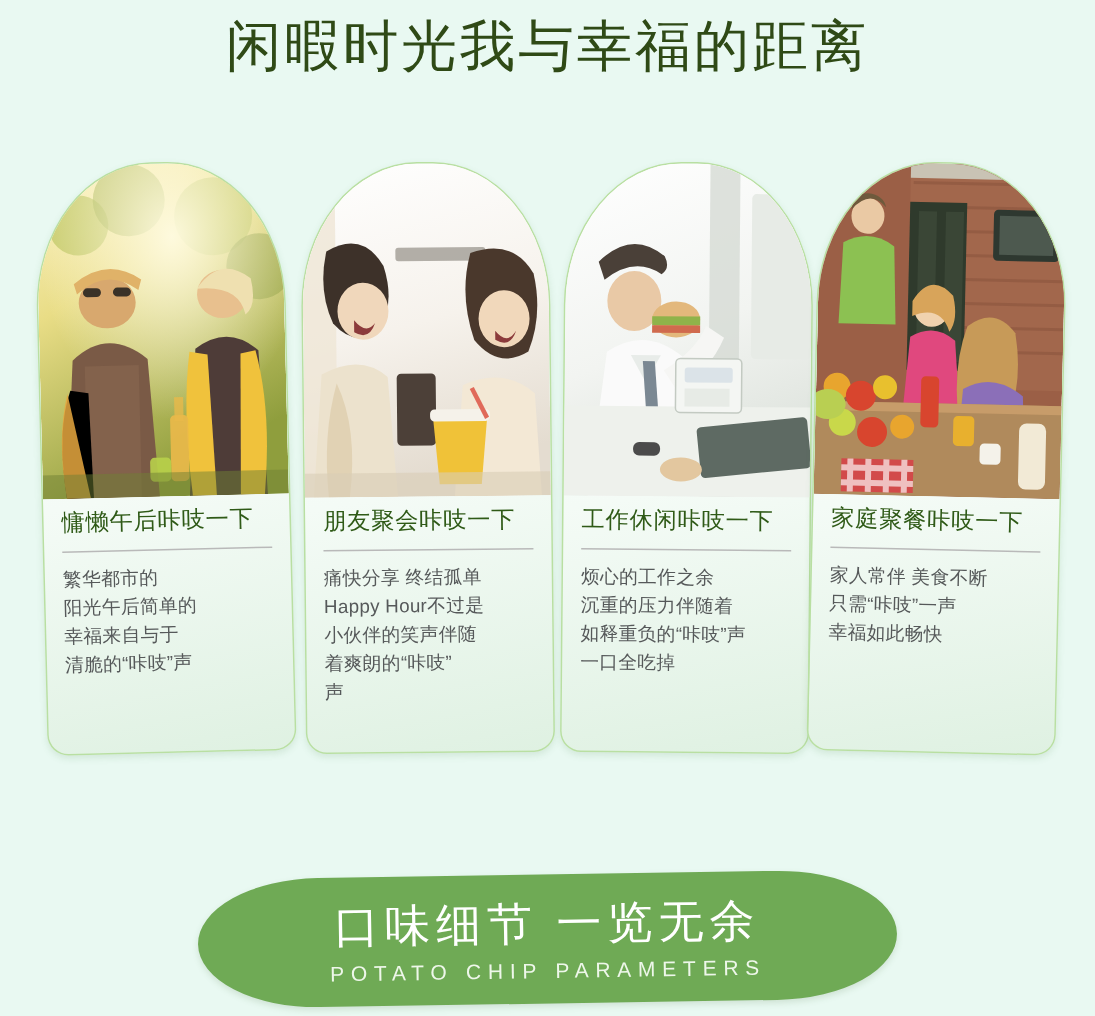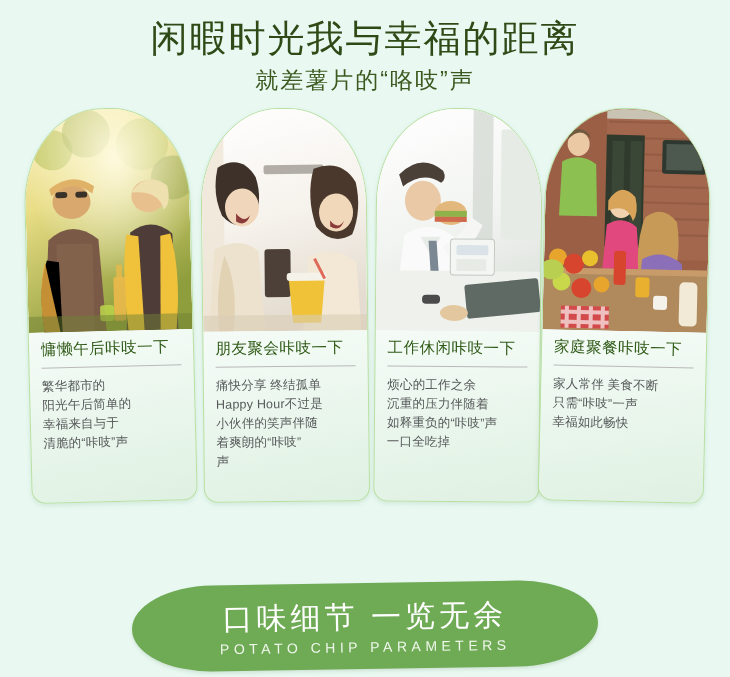--- a/index.html
+++ b/index.html
@@ -11,21 +11,21 @@
     height: 677px;
     background: #e9f9f2;
     font-family: "Liberation Sans", "DejaVu Sans", sans-serif;
     overflow: hidden;
     position: relative;
   }
 
   
   .header {
     text-align: center;
-    padding-top: 16px;
+    padding-top: 8px;
   }
   .title-main {
     font-size: 37px;
     line-height: 46px;
     color: #2f4a16;
     letter-spacing: 2px;
     font-weight: 400;
   }
   .title-sub {
     font-size: 23px;
@@ -139,21 +139,20 @@
     color: #eef7ea;
     letter-spacing: 4.5px;
     margin-top: 2px;
   }
 </style>
 </head>
 <body>
 
 <div class="header">
   <div class="title-main">闲暇时光我与幸福的距离</div>
-  <div class="title-sub">就差薯片的“咯吱”声</div>
 </div>
 
 <div class="cards">
 
   <div class="card card-1">
     <div class="card-photo">
       <div class="photo-canvas">
         <svg viewBox="0 0 164 222" preserveAspectRatio="none">
           <defs>
             <linearGradient id="g1sky" x1="0" y1="0" x2="0.4" y2="1">

